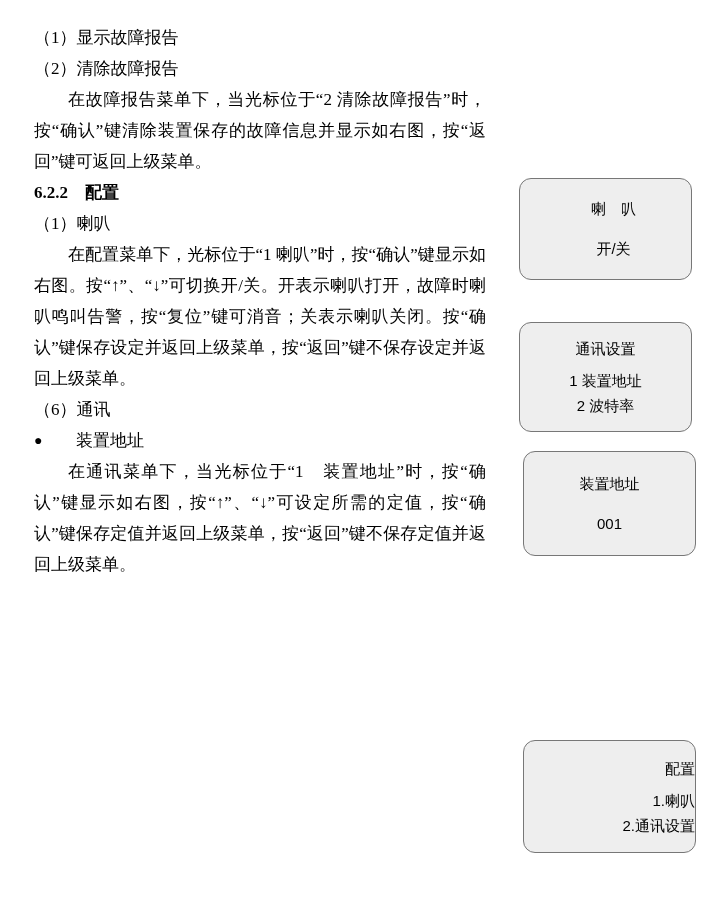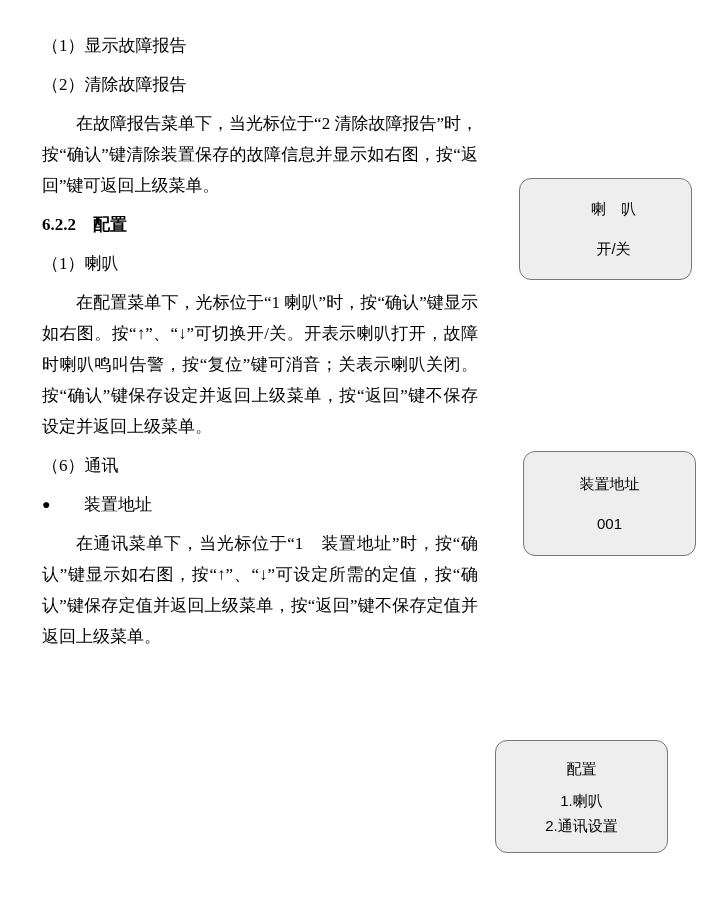--- a/index.html
+++ b/index.html
@@ -20,21 +20,21 @@
     width: 720px;
     height: 900px;
   }
   .text-col {
     position: absolute;
     left: 34px;
     top: 22px;
     width: 452px;
   }
   p {
-    margin: 8px;
+    margin: 0;
     font-size: 17px;
     line-height: 31px;
     text-align: justify;
     text-justify: inter-ideograph;
   }
   p.indent {
     text-indent: 34px;
   }
   p.heading {
     font-weight: bold;
@@ -89,24 +89,25 @@
     width: 173px;
     height: 110px;
   }
   #lcd-addr {
     left: 523px;
     top: 451px;
     width: 173px;
     height: 105px;
   }
   #lcd-config {
-    left: 495px;
+    left: 523px;
     top: 740px;
     width: 173px;
     height: 113px;
+    align-items: flex-end;
   }
   #lcd-addr .val {
     margin-top: 14px;
   }
   #lcd-comm .title, #lcd-config .title {
     margin-bottom: 6px;
   }
   #lcd-comm .item, #lcd-config .item {
     line-height: 25px;
   }
@@ -130,20 +131,25 @@
     </p>
     <p class="indent">在通讯菜单下，当光标位于“1　装置地址”时，按“确认”键显示如右图，按“↑”、“↓”可设定所需的定值，按“确认”键保存定值并返回上级菜单，按“返回”键不保存定值并返回上级菜单。</p>
 
   </div>
 
   <div class="lcd two-line" id="lcd-speaker">
     <div class="line spaced">喇　叭</div>
     <div class="line">开/关</div>
   </div>
 
+  <div class="lcd" id="lcd-comm">
+    <div class="line title">通讯设置</div>
+    <div class="line item">1 装置地址</div>
+    <div class="line item">2 波特率</div>
+  </div>
 
   <div class="lcd" id="lcd-addr">
     <div class="line title">装置地址</div>
     <div class="line val">001</div>
   </div>
 
   <div class="lcd" id="lcd-config">
     <div class="line title">配置</div>
     <div class="line item">1.喇叭</div>
     <div class="line item">2.通讯设置</div>

